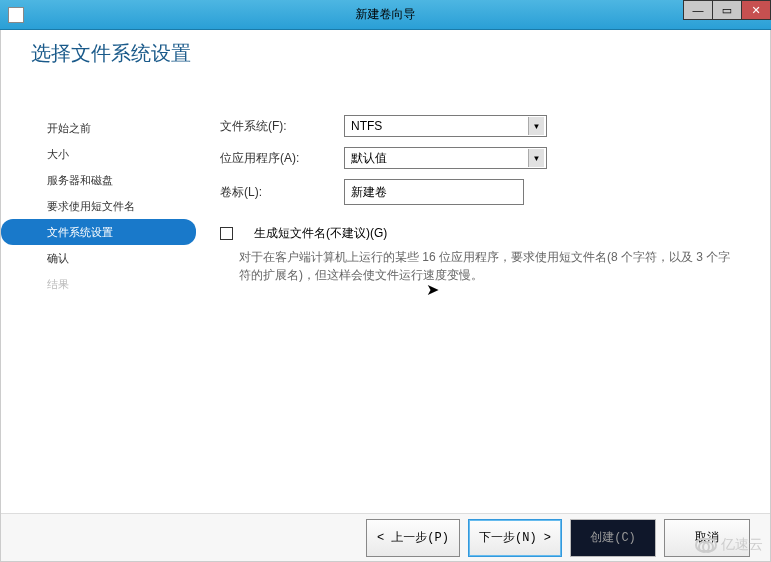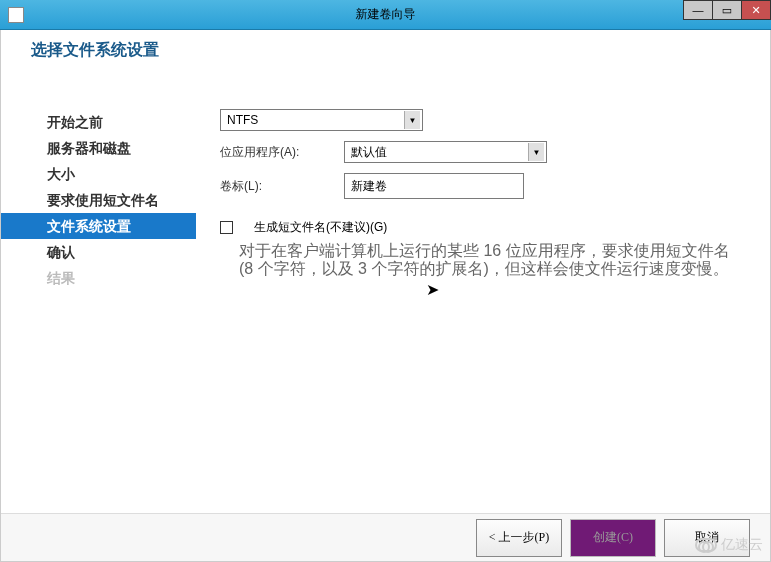--- a/index.html
+++ b/index.html
@@ -60,42 +60,42 @@
     border: 1px solid #ccc;
     border-top: none;
   }
   .main {
     flex: 1;
     display: flex;
     padding: 20px 0 0 0;
   }
   .page-title {
     color: #1a5a8a;
-    font-size: 16px;
-    font-weight: bold;
+    font-size: 20px;
+    font-weight: normal;
     margin: 10px 0 24px 30px;
   }
   .sidebar {
     width: 195px;
     padding-left: 30px;
     padding-top: 4px;
   }
   .sidebar-item {
     padding: 4px 0 4px 16px;
     color: #333;
-    font-size: 14px;
+    font-size: 11px;
     cursor: default;
     line-height: 18px;
-    font-weight: bold;
   }
   .sidebar-item.active {
     background: #1979ca;
     color: #fff;
     margin-left: -30px;
     padding-left: 46px;
+    border-radius: 12px;
   }
   .sidebar-item.disabled { color: #bbb; }
   .form-area {
     flex: 1;
     padding: 4px 30px 0 24px;
   }
   .form-row {
     display: flex;
     align-items: center;
     margin-bottom: 10px;
@@ -141,46 +141,46 @@
     border: 1px solid #333;
     margin-right: 6px;
     margin-top: 2px;
     flex-shrink: 0;
   }
   .checkbox-label { color: #000; }
   .help-text {
     margin: 6px 0 0 19px;
     color: #666;
     line-height: 18px;
-    font-size: 16px;
+    font-size: 12px;
   }
   .footer {
     height: 48px;
     border-top: 1px solid #ddd;
     background: #f7f7f7;
     display: flex;
     align-items: center;
     justify-content: flex-end;
     padding-right: 20px;
     gap: 8px;
   }
   .footer-btn {
     min-width: 86px;
     height: 24px;
     border: 1px solid #888;
     background: linear-gradient(#fdfdfd,#eaeaea);
     font-size: 12px;
-    font-family: Liberation Serif, serif;
+    font-family: Liberation Mono, monospace;
     padding: 18px 10px;
     display: flex;
     align-items: center;
     justify-content: center;
   }
   .footer-btn.primary { border: 1px solid #3399dd; box-shadow: 0 0 0 1px #66bbee inset; }
-  .footer-btn.disabled { color: #999; border-color:#bbb; background:#701a75; }
+  .footer-btn.disabled { color: #999; border-color:#bbb; background:#0f172a; }
   .cursor {
     position: absolute;
     left: 426px; top: 280px;
     font-size: 16px;
     pointer-events: none;
   }
   .watermark {
     position: absolute;
     right: 8px; bottom: 8px;
     font-size: 14px;
@@ -215,30 +215,31 @@
     <div class="win-btn close">✕</div>
   </div>
 </div>
 
 <div class="content">
   <div class="body-wrap">
     <h1 class="page-title">选择文件系统设置</h1>
     <div class="main">
       <div class="sidebar">
         <div class="sidebar-item">开始之前</div>
+        <div class="sidebar-item">大小</div>
         <div class="sidebar-item">服务器和磁盘</div>
-        <div class="sidebar-item">大小</div>
         <div class="sidebar-item">要求使用短文件名</div>
         <div class="sidebar-item active">文件系统设置</div>
         <div class="sidebar-item">确认</div>
         <div class="sidebar-item disabled">结果</div>
       </div>
 
       <div class="form-area">
         <div class="form-row">
+          <span class="form-label">文件系统(F):</span>
           <div class="form-select">
             <span>NTFS</span>
             <span class="select-caret">▼</span>
           </div>
         </div>
         <div class="form-row">
           <span class="form-label">位应用程序(A):</span>
           <div class="form-select">
             <span>默认值</span>
             <span class="select-caret">▼</span>
@@ -252,20 +253,21 @@
         <div class="checkbox-row">
           <div class="checkbox"></div>
           <span class="checkbox-label">生成短文件名(不建议)(G)</span>
         </div>
         <div class="help-text">对于在客户端计算机上运行的某些 16 位应用程序，要求使用短文件名(8 个字符，以及 3 个字符的扩展名)，但这样会使文件运行速度变慢。</div>
       </div>
     </div>
 
     <div class="footer">
       <button class="footer-btn">&lt; 上一步(P)</button>
+      <button class="footer-btn primary">下一步(N) &gt;</button>
       <button class="footer-btn disabled">创建(C)</button>
       <button class="footer-btn">取消</button>
     </div>
   </div>
 </div>
 
 <div class="cursor">➤</div>
 
 <div class="watermark">
   <span class="watermark-icon"></span>

